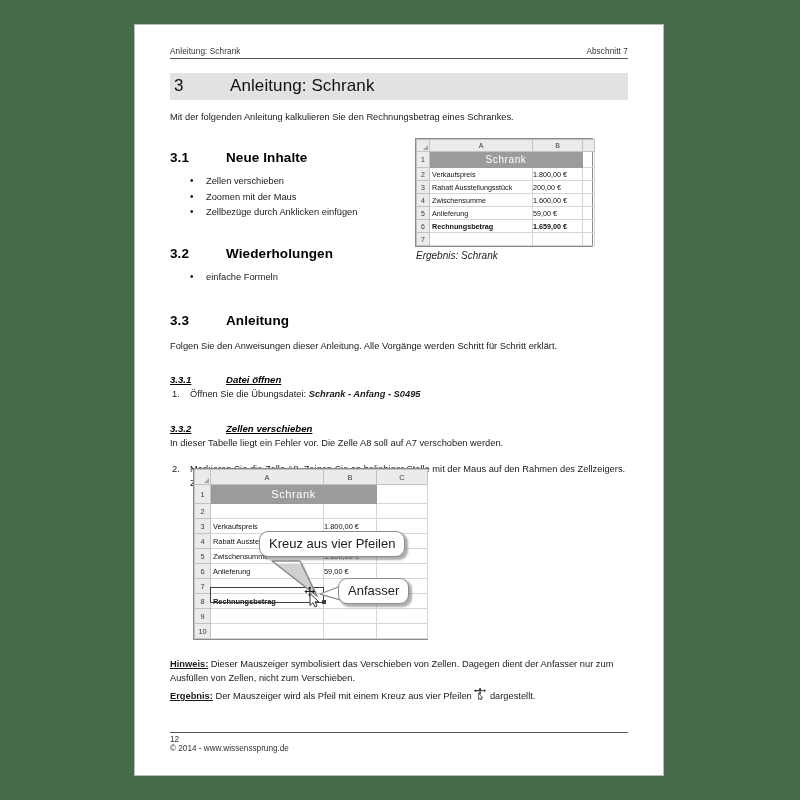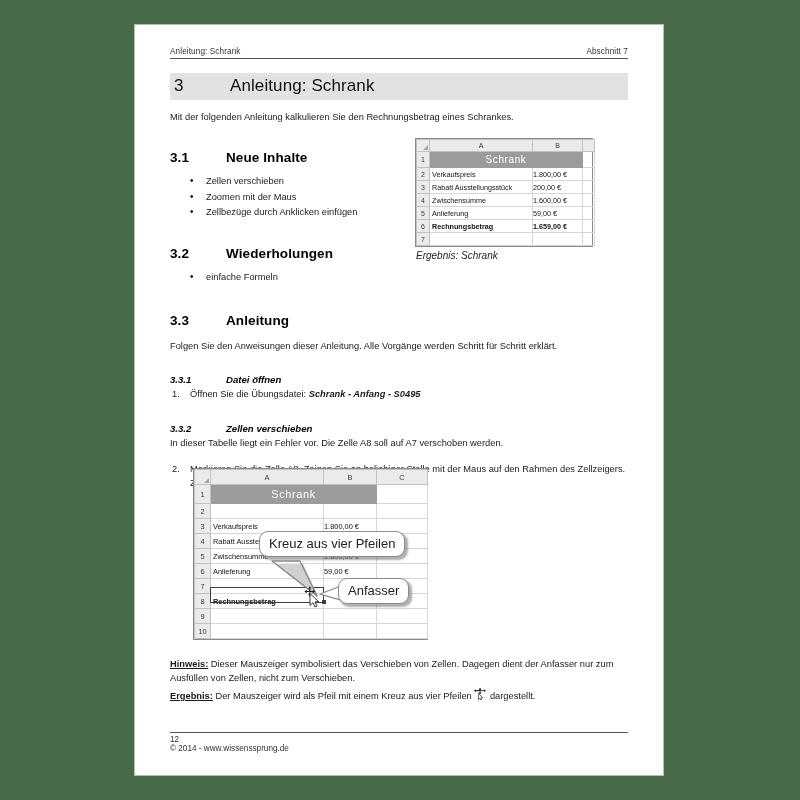--- a/index.html
+++ b/index.html
@@ -80,20 +80,21 @@
   }
   h2.h2 .num { width: 56px; flex: 0 0 56px; }
 
   h3.h3 {
     margin: 21px 0 0 0;
     font-size: 9.6px;
     font-weight: bold;
     font-style: italic;
     color: #000;
     display: flex;
+    text-decoration: underline;
   }
   h3.h3 .num { width: 56px; flex: 0 0 56px; }
 
   
   ul.bullets {
     margin: 9px 0 0 0;
     padding: 0 0 0 20px;
     list-style: none;
   }
   ul.bullets li {

